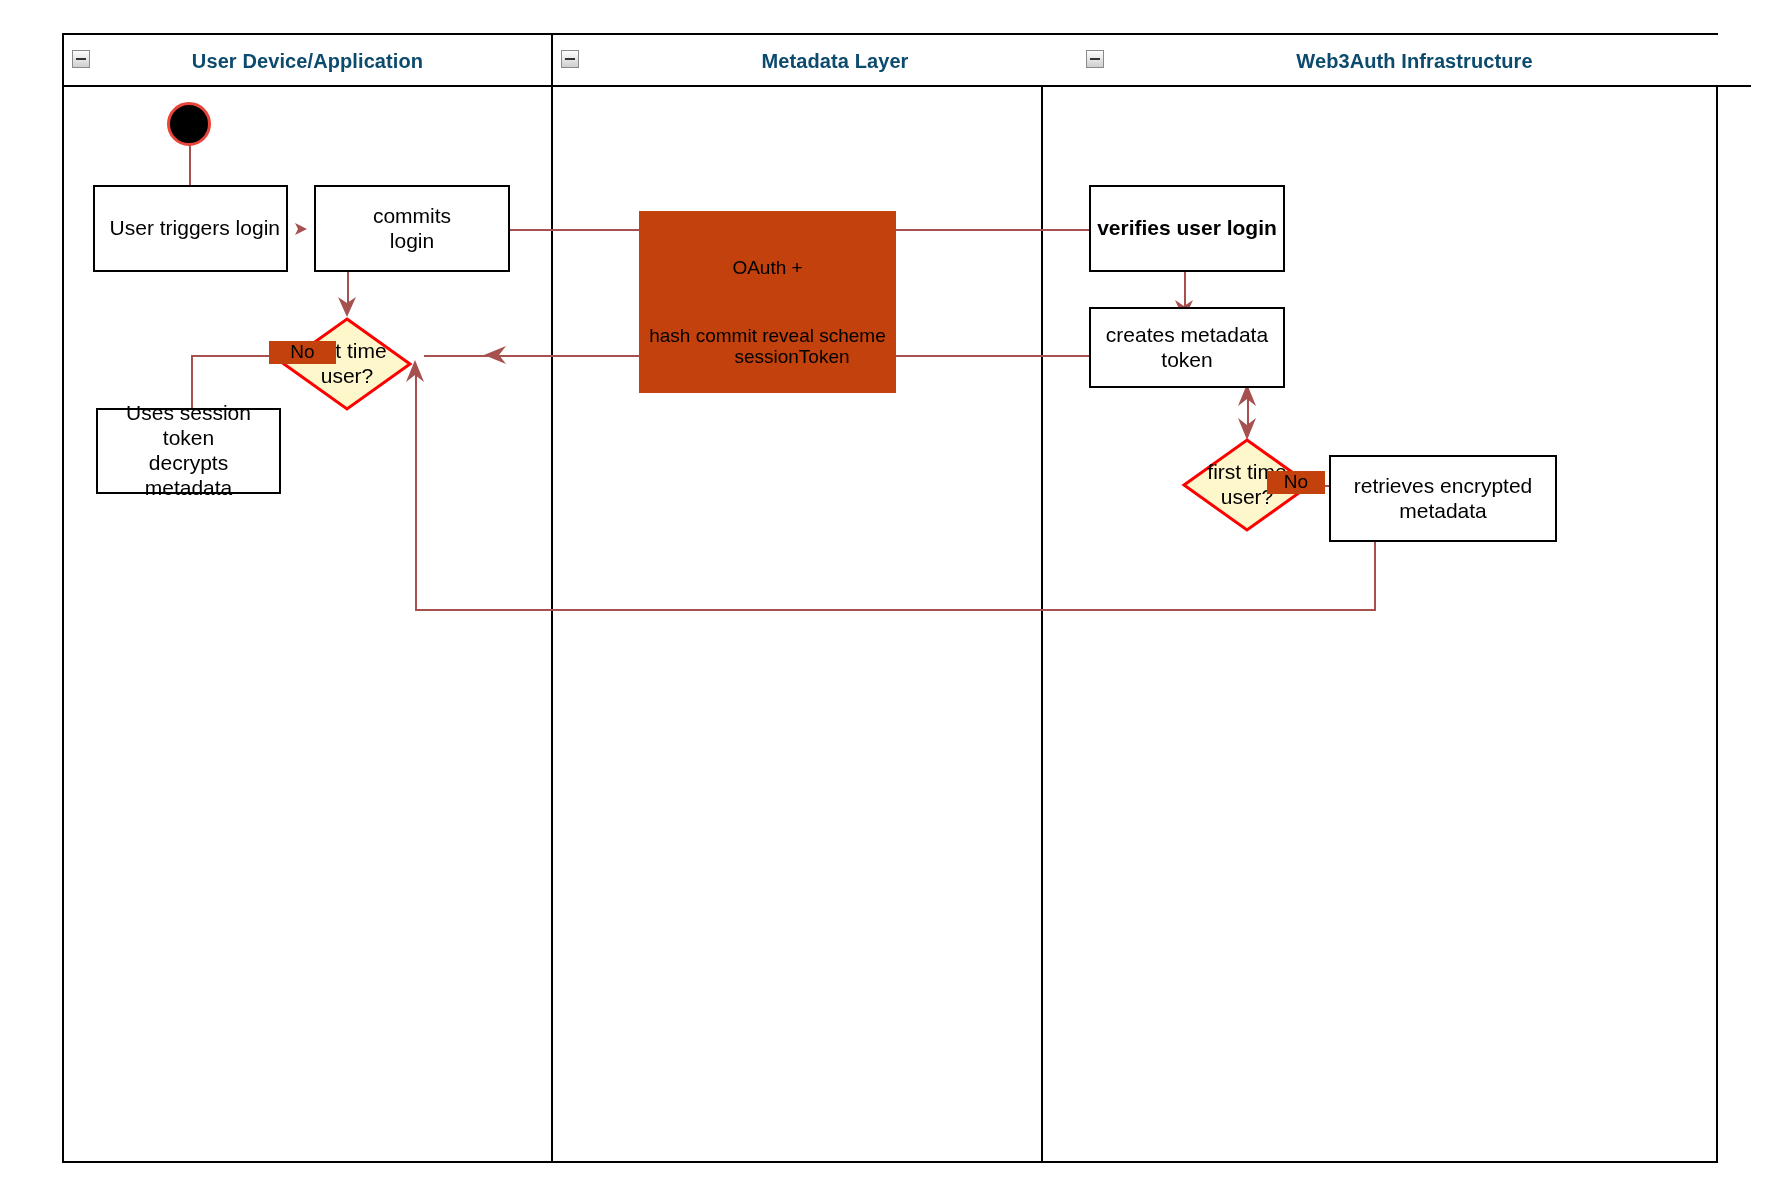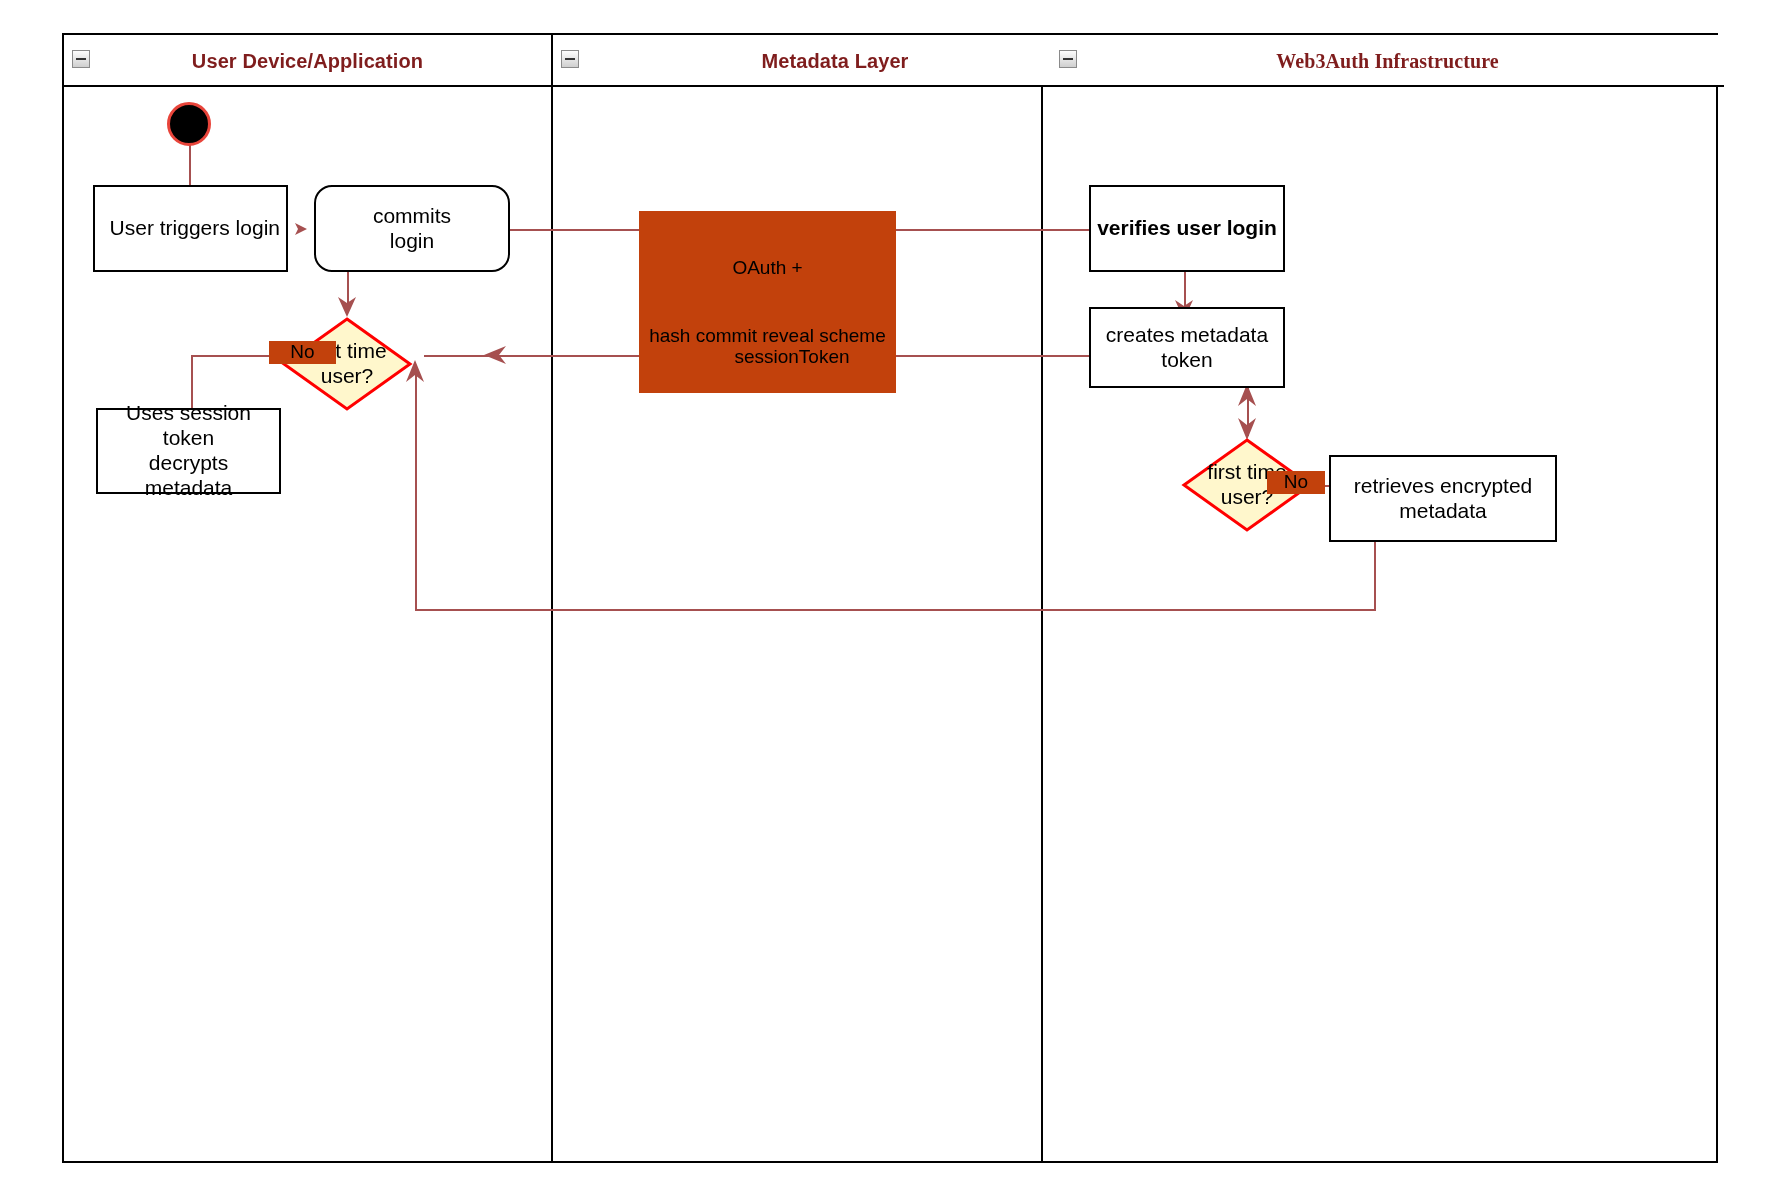--- a/index.html
+++ b/index.html
@@ -6,21 +6,21 @@
   body{font-family:"Liberation Sans",sans-serif;}
   #stage{position:relative;width:1780px;height:1202px;background:#ffffff;overflow:hidden;}
 
   
   .pool{position:absolute;left:62px;top:33px;width:1656px;height:1130px;
         border:2px solid #000;box-sizing:border-box;background:#fff;}
   .lane-sep{position:absolute;top:0;width:2px;height:100%;background:#000;}
   .lane-head{position:absolute;top:0;height:52px;box-sizing:border-box;
              border-bottom:2px solid #000;background:#fff;}
   .lane-title{position:absolute;left:0;right:0;top:0;height:52px;line-height:52px;
-              text-align:center;font-weight:bold;font-size:20px;color:#7f1d1d;
+              text-align:center;font-weight:bold;font-size:20px;color:#0c4a6e;
               letter-spacing:.1px;}
   .collapse{position:absolute;left:8px;top:15px;width:18px;height:18px;
             box-sizing:border-box;border:1px solid #8a8a8a;
             background:linear-gradient(#fdfdfd,#cfcfcf);}
   .collapse:after{content:"";position:absolute;left:3px;top:7px;width:10px;height:2px;background:#333;}
 
   
   .node{position:absolute;box-sizing:border-box;display:flex;align-items:center;
         justify-content:center;text-align:center;font-size:21px;color:#000;
         line-height:1.18;}
@@ -58,21 +58,21 @@
     <div class="lane-sep" style="left:977px;"></div>
 
     <div class="lane-head" style="left:0;width:487px;">
       <span class="collapse"></span>
       <div class="lane-title">User Device/Application</div>
     </div>
     <div class="lane-head" style="left:489px;width:564px;">
       <span class="collapse"></span>
       <div class="lane-title">Metadata Layer</div>
     </div>
-    <div class="lane-head" style="left:987px;width:673px;font-family:Liberation Serif, serif;">
+    <div class="lane-head" style="left:1014px;width:673px;">
       <span class="collapse"></span>
       <div class="lane-title">Web3Auth Infrastructure</div>
     </div>
 
     <div class="conn v" style="left:125px;top:110px;height:42px;"></div>
 
     <div class="conn v" style="left:283px;top:237px;height:40px;"></div>
 
     <div class="conn h" style="left:385px;top:194px;width:190px;"></div>
     <div class="conn h" style="left:820px;top:194px;width:205px;"></div>
@@ -111,21 +111,21 @@
 
       <polygon points="1183,405 1174,383 1183,390 1192,383" fill="#a65050"></polygon>
     </svg>
 
     <div class="start-dot" style="left:103px;top:67px;"></div>
 
     <div class="node box pad" style="left:29px;top:150px;width:195px;height:87px;justify-content:flex-end;">
       <span>User triggers login</span>
     </div>
 
-    <div class="node box pad" style="left:250px;top:150px;width:196px;height:87px;flex-direction:column;border-radius:18px;">
+    <div class="node box pad" style="left:250px;top:150px;width:196px;height:87px;flex-direction:column;">
       <span>commits</span>
       <span>login</span>
     </div>
 
     <div class="diamond" style="left:218px;top:282px;width:130px;height:94px;">
       <svg width="130" height="94" viewBox="0 0 130 94">
         <polygon points="65,2 128,47 65,92 2,47" fill="#fff7cc" stroke="#ff0000" stroke-width="3"></polygon>
       </svg>
       <div class="dlabel">
         <div>

